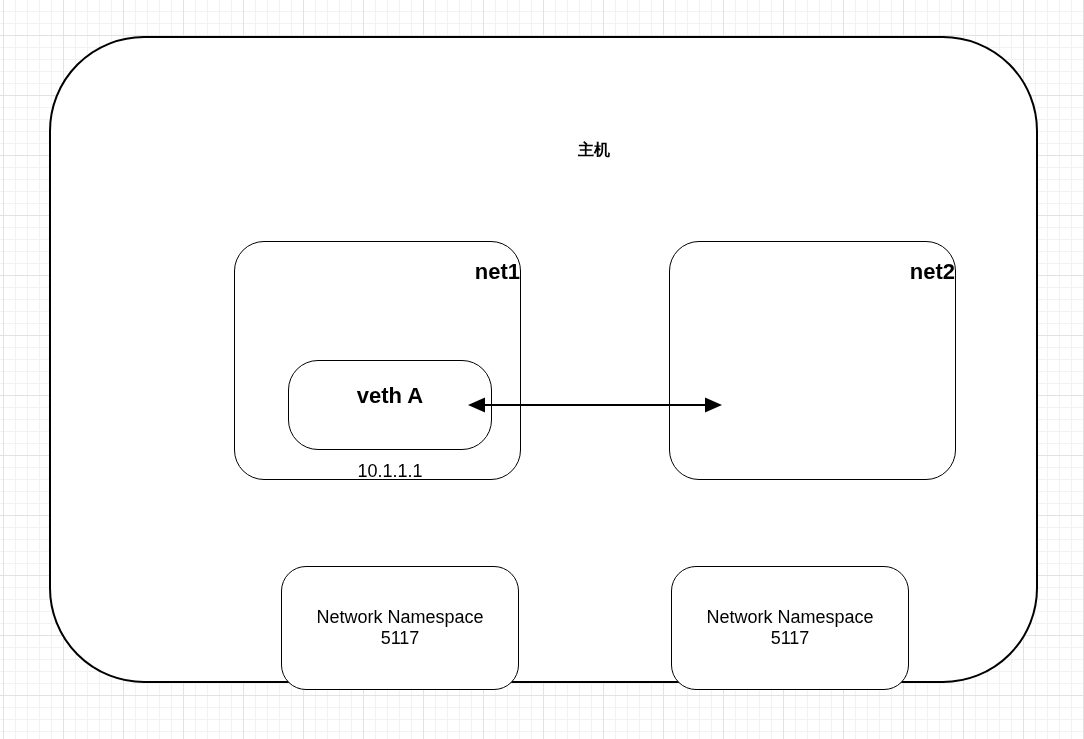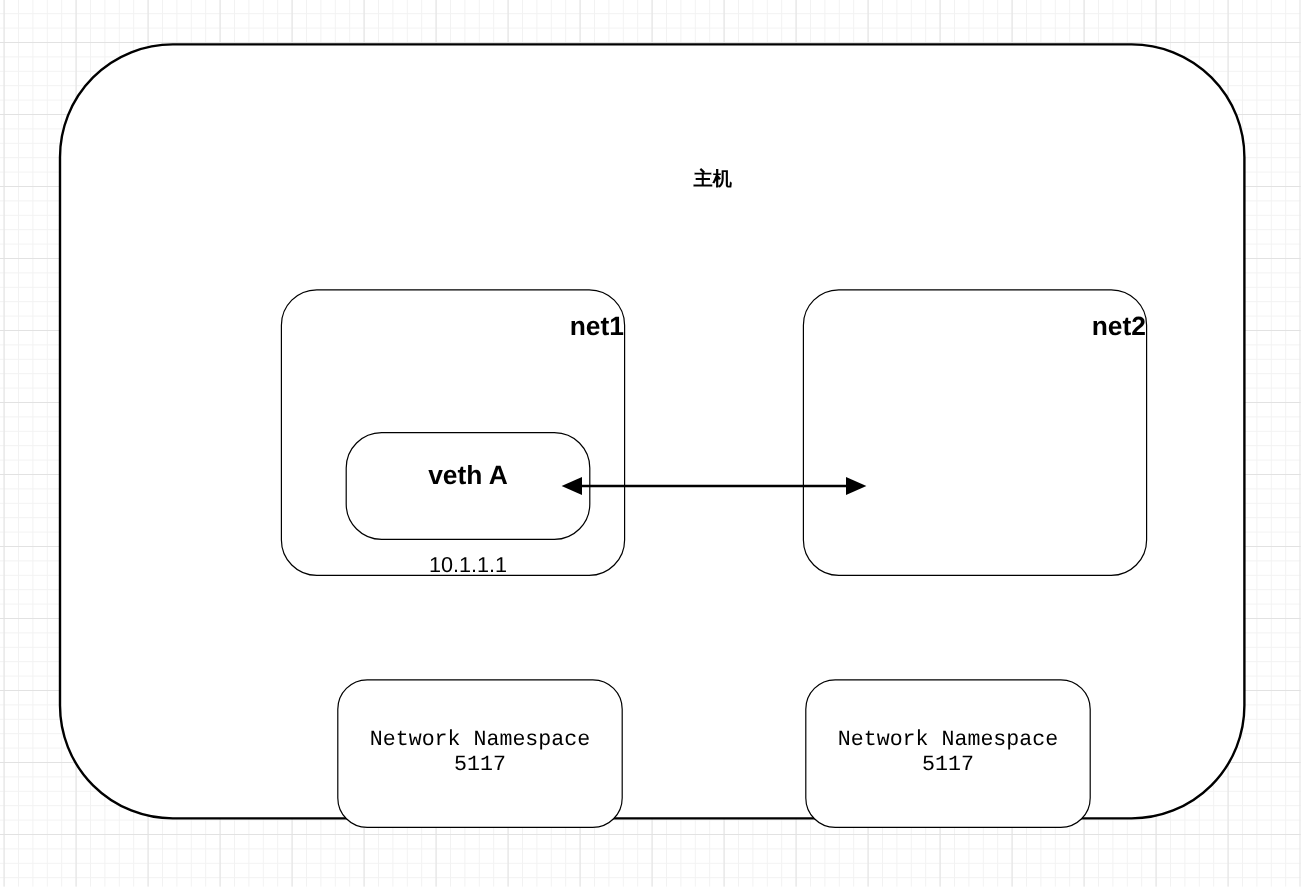--- a/index.html
+++ b/index.html
@@ -100,21 +100,20 @@
     background: #ffffff;
     border: 1.5px solid #000000;
     border-radius: 25px;
     display: flex;
     flex-direction: column;
     align-items: center;
     justify-content: center;
     text-align: center;
     font-size: 18px;
     line-height: 21px;
-    font-family: Liberation Mono, monospace;
   }
   .ns-box.left { left: 230px; }
   .ns-box.right { left: 620px; }
 </style>
 </head>
 <body>
 
 <div class="canvas">
 
   <div class="host-box">

